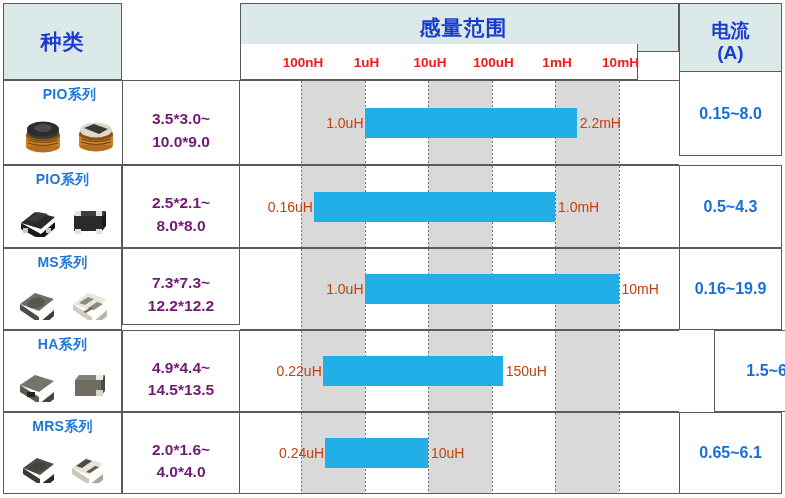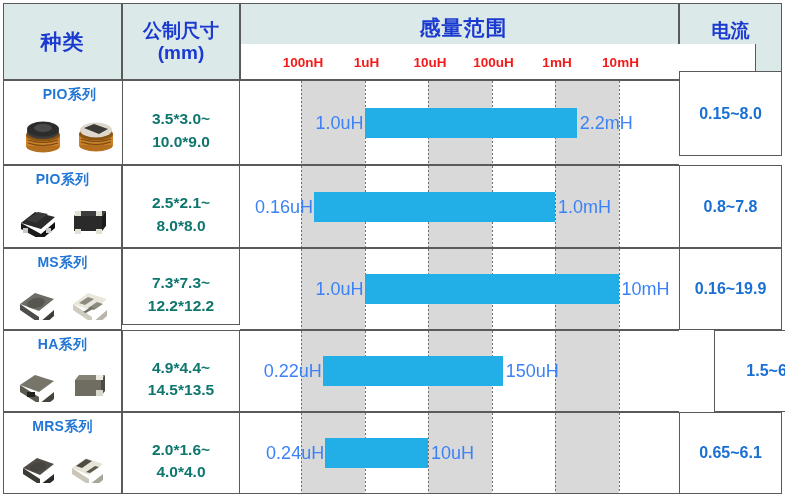--- a/index.html
+++ b/index.html
@@ -19,69 +19,63 @@
   #scale-strip{position:absolute;box-sizing:border-box;background:#fff;
       border:1px solid #5a5a5a;border-top:none;}
   .scale-lab{position:absolute;top:50%;transform:translate(-50%,-50%);
       color:#f51a1a;font-size:13.5px;font-weight:bold;white-space:nowrap;}
 
   
   .series-cell{flex-direction:column;justify-content:flex-start;padding-top:5px;}
   .series-name{color:#2277d6;font-size:14px;font-weight:bold;letter-spacing:.3px;}
   .photos{display:flex;align-items:center;justify-content:center;gap:7px;
       margin-top:4px;flex:1;}
-  .dim{color:#0f766e;font-size:15.5px;font-weight:bold;line-height:1.45;margin-top:16px;}
+  .dim{color:#701a75;font-size:15.5px;font-weight:bold;line-height:1.45;margin-top:16px;}
   .cur{color:#1a6fd4;font-size:16px;font-weight:bold;}
 
   
   .plot{position:absolute;box-sizing:border-box;border:1px solid #5a5a5a;
         border-left:none;border-right:none;background:#fff;overflow:hidden;}
   .band{position:absolute;top:0;bottom:0;background:#d9d9d9;}
   .gline{position:absolute;top:0;bottom:0;width:1px;
         background-image:linear-gradient(to bottom,#707070 0 2px,rgba(0,0,0,0) 2px 4px);
         background-size:1px 4px;}
   .bar{position:absolute;top:50%;transform:translateY(-50%);height:30px;
         background:#22aee6;}
   .lo,.hi{position:absolute;top:50%;transform:translateY(-50%);
-        font-size:18px;color:#3b82f6;white-space:nowrap;}
+        font-size:14px;color:#c2410c;white-space:nowrap;}
   .lo{text-align:right;}
   .hi{text-align:left;}
 
   
   .ind{position:relative;display:inline-block;}
   .ind svg{display:block;}
 </style>
 </head>
 <body>
 
 <div id="sheet">
 
   <div class="cell hdr hdr-big" id="h-series" style="left: 3px; top: 3px; width: 119px; height: 77px;">
     <span>种类</span>
   </div>
 
-  <div class="cell hdr hdr-mid" id="h-dim" style="left: 122px; top: 3px; width: 118px; height: 77px;">
-    <div>
-      <div>公制尺寸</div>
-      <div>(mm)</div>
-    </div>
-  </div>
 
   <div class="cell hdr hdr-big" id="h-range" style="left: 240px; top: 3px; width: 439px; height: 49px; padding-left: 8px;">
     <span>感量范围</span>
   </div>
 
   <div class="cell hdr hdr-mid" id="h-cur" style="left: 679px; top: 3px; width: 103px; height: 77px;">
     <div>
       <div>电流</div>
       <div>(A)</div>
     </div>
   </div>
 
-  <div id="scale-strip" style="left: 240px; top: 44px; width: 516px; height: 36px; padding-left: 48px;">
+  <div id="scale-strip" style="left: 240px; top: 44px; width: 398px; height: 36px; padding-left: 48px;">
       <span class="scale-lab" style="left: 62px; color: rgb(245, 26, 26);">100nH</span>
       <span class="scale-lab" style="left: 125.5px; color: rgb(245, 26, 26);">1uH</span>
       <span class="scale-lab" style="left: 189px; color: rgb(245, 26, 26);">10uH</span>
       <span class="scale-lab" style="left: 252.5px; color: rgb(245, 26, 26);">100uH</span>
       <span class="scale-lab" style="left: 316px; color: rgb(245, 26, 26);">1mH</span>
       <span class="scale-lab" style="left: 379.5px; color: rgb(245, 26, 26);">10mH</span>
     </div>
 
   <div id="body-layer">
       <div class="cell white series-cell" style="left: 3px; top: 80px; width: 133px; height: 85px;">
@@ -175,21 +169,21 @@
         <div class="gline" style="left: 124.5px;"></div>
         <div class="gline" style="left: 188px;"></div>
         <div class="gline" style="left: 251.5px;"></div>
         <div class="gline" style="left: 315px;"></div>
         <div class="gline" style="left: 378.5px;"></div>
         <div class="bar" style="left: 73.9616px; width: 241.038px; background: rgb(34, 174, 230);"></div>
         <div class="lo" style="right: 366.038px;">0.16uH</div>
         <div class="hi" style="left: 318px;">1.0mH</div>
       </div>
       <div class="cell white" style="left: 679px; top: 165px; width: 103px; height: 83px;">
-        <div class="cur">0.8~7.8</div>
+        <div class="cur">0.5~4.3</div>
       </div>
       <div class="cell white series-cell" style="left: 3px; top: 248px; width: 119px; height: 82px;">
         <div class="series-name">MS系列</div>
         <div class="photos">
           <span class="ind">
             <svg width="46" height="34" viewBox="0 0 46 34">
       <path d="M7 18 l15 -11 19 6 -15 12z" fill="#6d6d68"></path>
       <path d="M7 18 l0 6 19 13 0-6z" fill="#4d4d49"></path>
       <path d="M26 37 l15 -13 0 6 -15 13z" fill="#3d3d3a"></path>
       <ellipse cx="23" cy="17" rx="9" ry="5" fill="#57574f" transform="rotate(-14 23 17)"></ellipse>

